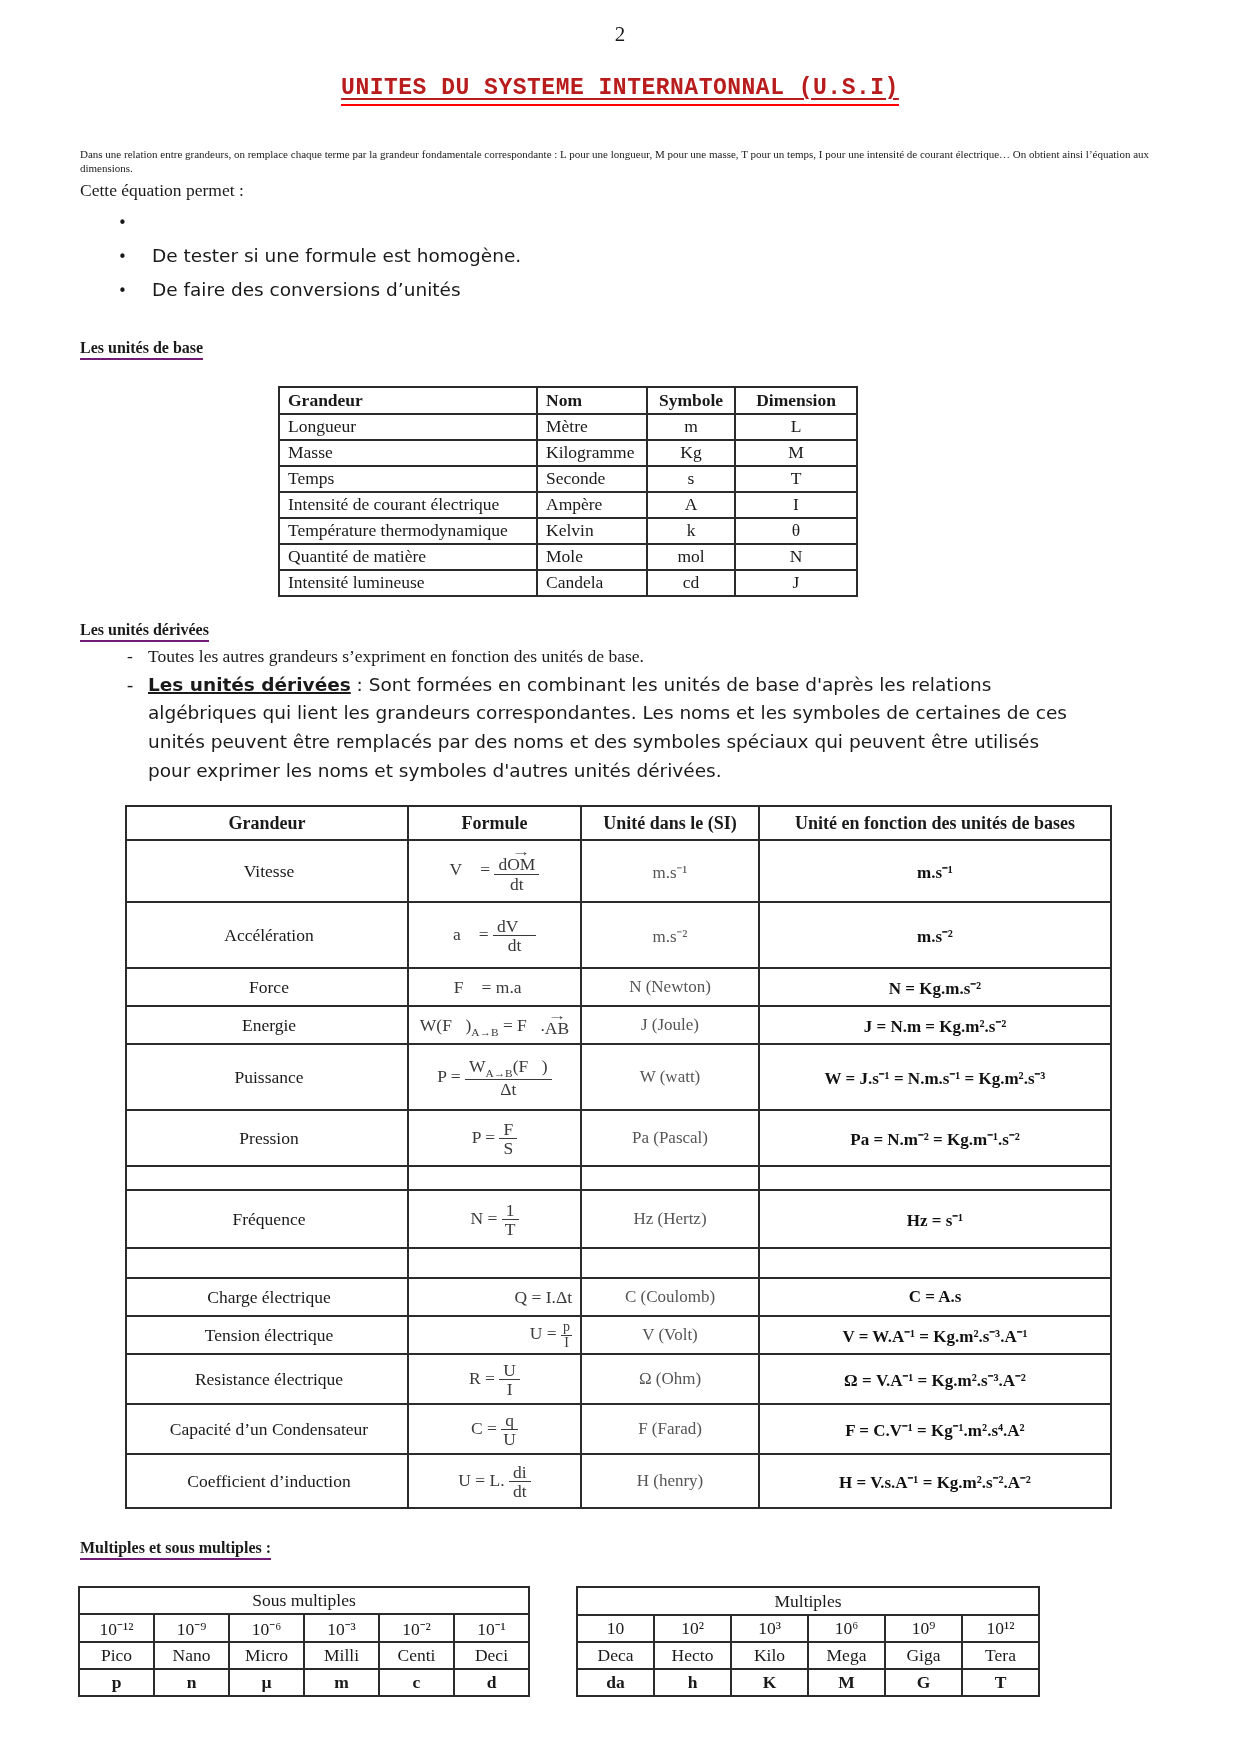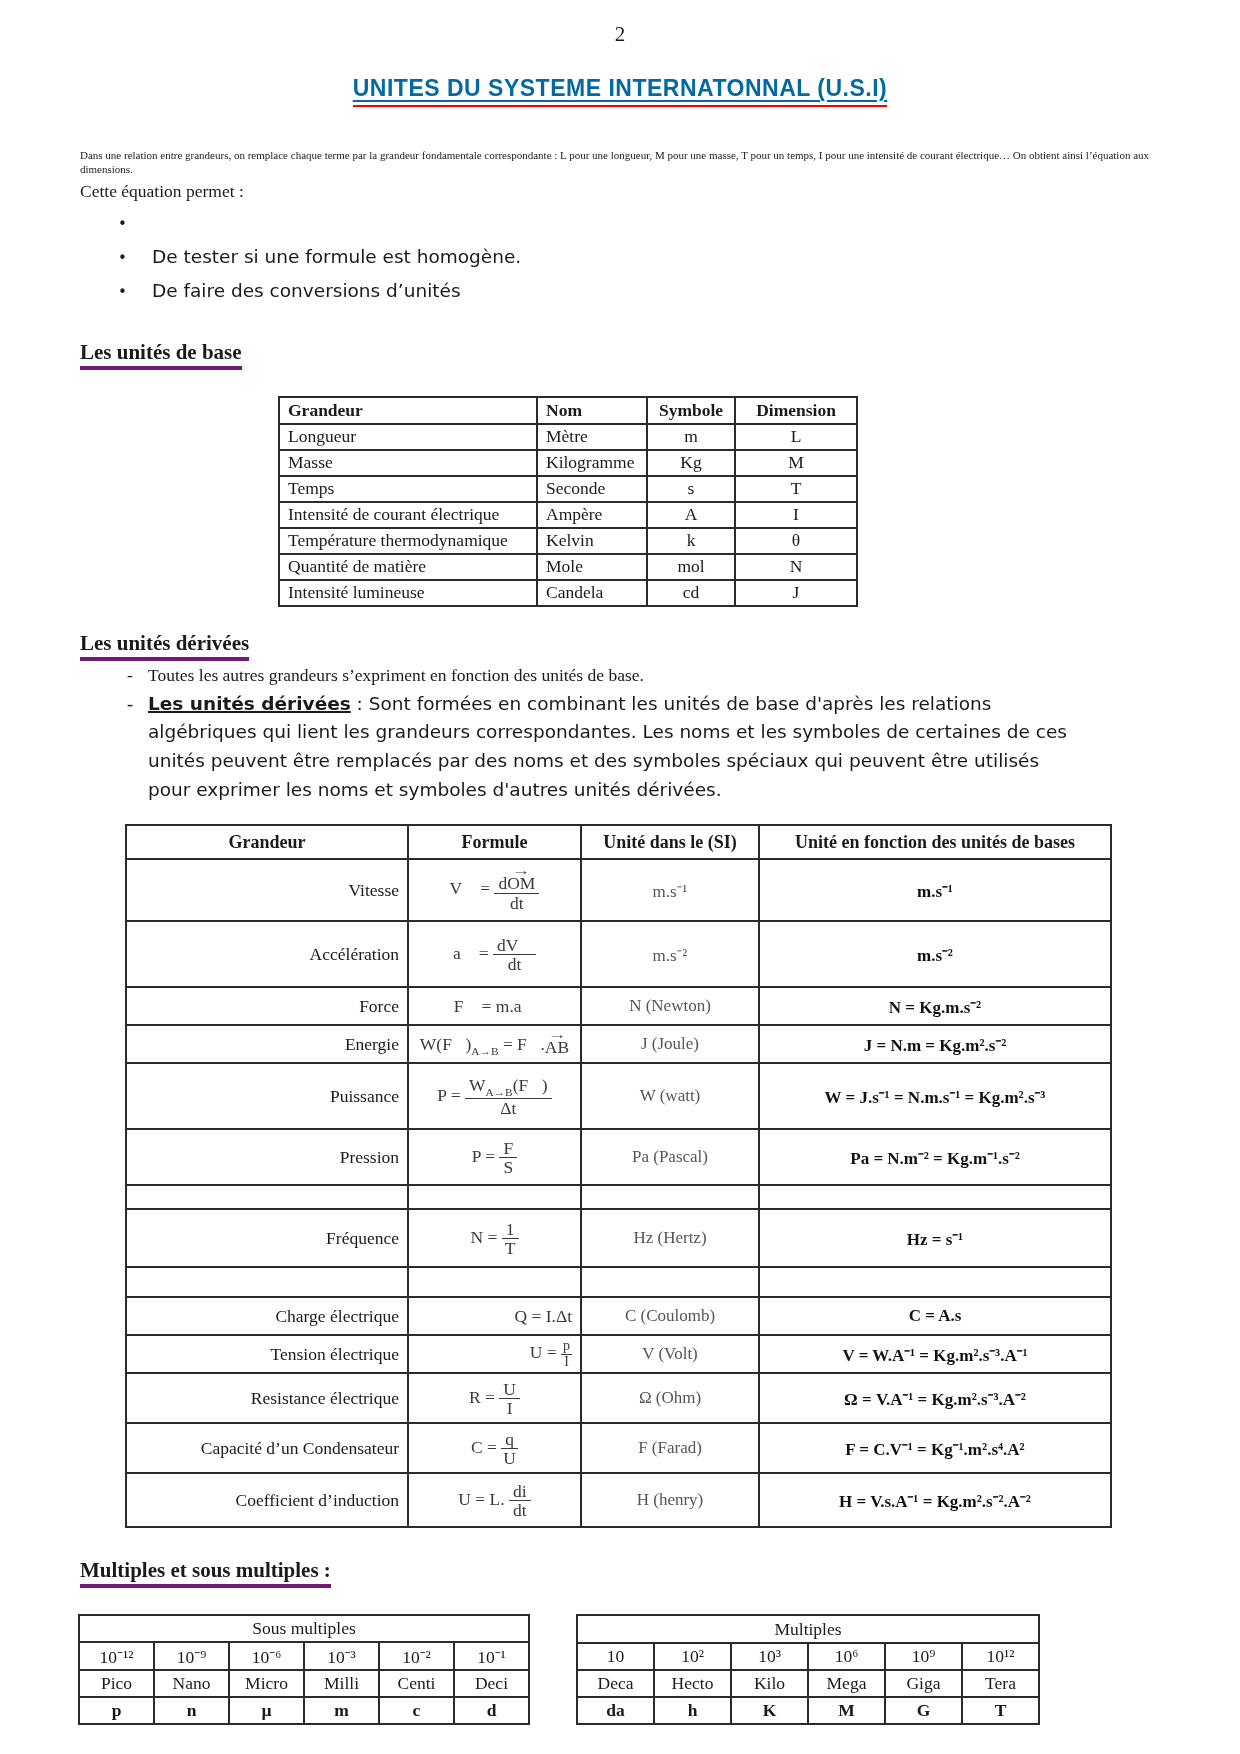--- a/index.html
+++ b/index.html
@@ -7,35 +7,35 @@
   .page {
     width:1240px; height:1754px; margin:0 auto; background:#ffffff;
     font-family:"Liberation Serif", serif; color:#1a1a1a;
     padding:16px 80px 0 80px; overflow:hidden; position:relative;
   }
   
   .pagenum { text-align:center; font-size:21px; margin-top:6px; }
   
   .title-wrap { text-align:center; margin-top:28px; }
   .title {
-    display:inline-block; font-family:Liberation Sans, sans-serif; font-weight:bold;
-    font-size:23px; letter-spacing:0.5px; color:#0369a1;
+    display:inline-block; font-family:Liberation Mono, monospace; font-weight:bold;
+    font-size:23px; letter-spacing:0.5px; color:#b91c1c;
     text-decoration:underline; text-decoration-thickness:2px; text-underline-offset:4px;
     border-bottom:2px solid #ff0000; padding-bottom:3px;
   }
   .para { font-size:11px; line-height:1.26; margin-top:42px; text-align:left; }
   .lead { font-size:17.5px; margin-top:4px; }
   
   .bullets { margin-top:10px; }
   .bullet-row { display:flex; margin:0 0 13px 38px; font-family:"DejaVu Sans", sans-serif; font-size:18.5px; }
   .bullet-dot { width:34px; flex:0 0 34px; font-size:15px; padding-top:3px; }
   
   .sect-head {
-    display:inline-block; font-weight:bold; font-size:21px; margin-top:26px;
-    border-bottom:4px solid #701a75; padding-bottom:1px;
+    display:inline-block; font-weight:bold; font-size:16px; margin-top:26px;
+    border-bottom:2px solid #701a75; padding-bottom:1px;
   }
   .sect-text { font-size:17.5px; line-height:1.3; margin-top:2px; }
   
   table { border-collapse:collapse;border-radius:9px; }
   .tbl td, .tbl th { border:2px solid #2b2b2b; font-size:17.5px; padding:1px 8px; }
   .base-tbl { margin:26px 0 0 198px; }
   .base-tbl th { font-weight:bold; text-align:center; height:27px; }
   .base-tbl td { height:26px; }
   .base-tbl .c-grandeur { width:258px; text-align:left; }
   .base-tbl .c-nom { width:110px; text-align:left; }
@@ -48,21 +48,21 @@
   .dash-comic { font-family:"DejaVu Sans", sans-serif; font-size:18.5px; line-height:1.55; }
   .comic-bold-underline { font-weight:bold; text-decoration:underline; text-decoration-thickness:2px; }
   
   .der-tbl { margin:20px 0 0 45px; table-layout:fixed; width:985px; }
   .der-tbl th { font-weight:bold; text-align:center; height:34px; font-size:18px; }
   .der-tbl td { text-align:center; }
   .der-tbl .c1 { width:282px; }
   .der-tbl .c2 { width:173px; }
   .der-tbl .c3 { width:178px; }
   .der-tbl .c4 { width:352px; }
-  .der-tbl td.name { text-align:right; padding-left:12px; font-size:17.5px; }
+  .der-tbl td.name { text-align:center; padding-left:12px; font-size:17.5px; }
   .der-tbl td.si { color:#555; font-size:17px; }
   .der-tbl td.base { font-weight:bold; color:#111; font-size:17px; }
   .formula { color:#3a3a3a; font-size:18.5px; white-space:nowrap; font-family:"Liberation Serif", serif; }
   .fr-right { text-align:right !important; padding-right:8px;margin-left:9px; }
   .frac { display:inline-flex; flex-direction:column; align-items:center; vertical-align:middle; line-height:1.05; }
   .frac .num { border-bottom:1.6px solid #3a3a3a; padding:0 4px 0px; }
   .frac .den { padding-top:0px; }
   .frac-sm { font-size:14px; vertical-align:middle; }
   .frac-sm .num { padding:0 2px; border-bottom-width:1.2px; }
   .oarr { display:inline-flex; flex-direction:column; align-items:center; line-height:1; vertical-align:bottom; }

